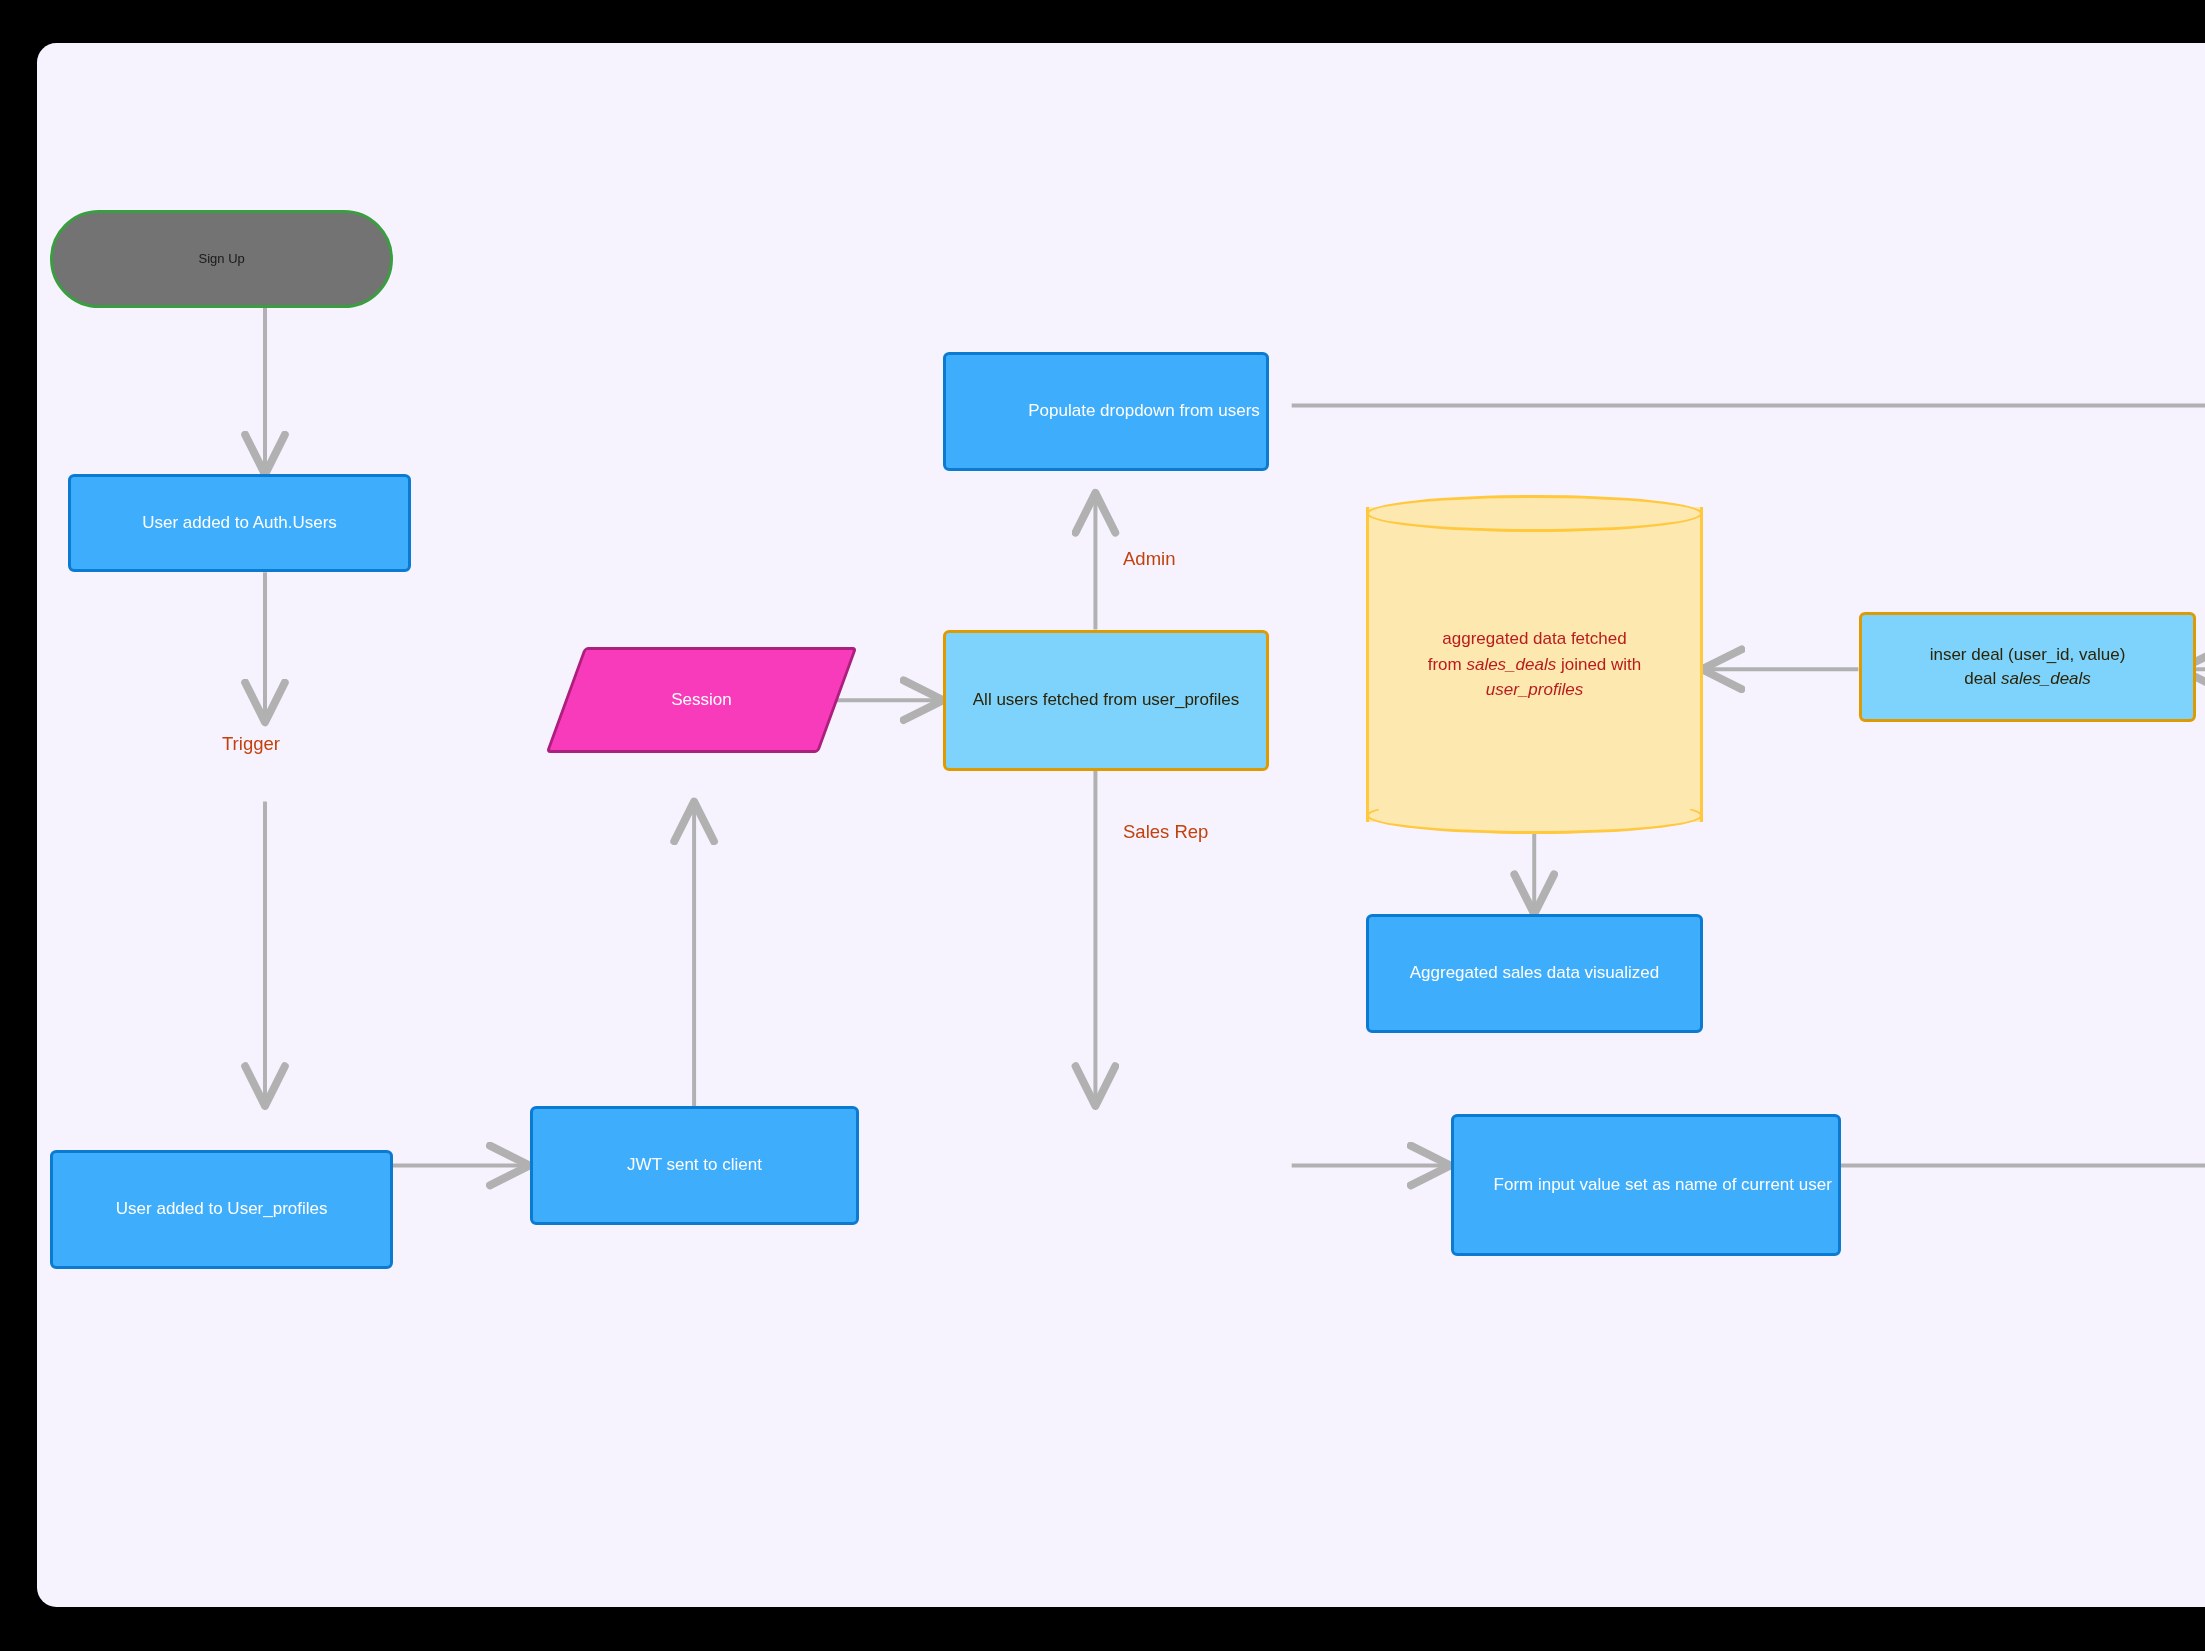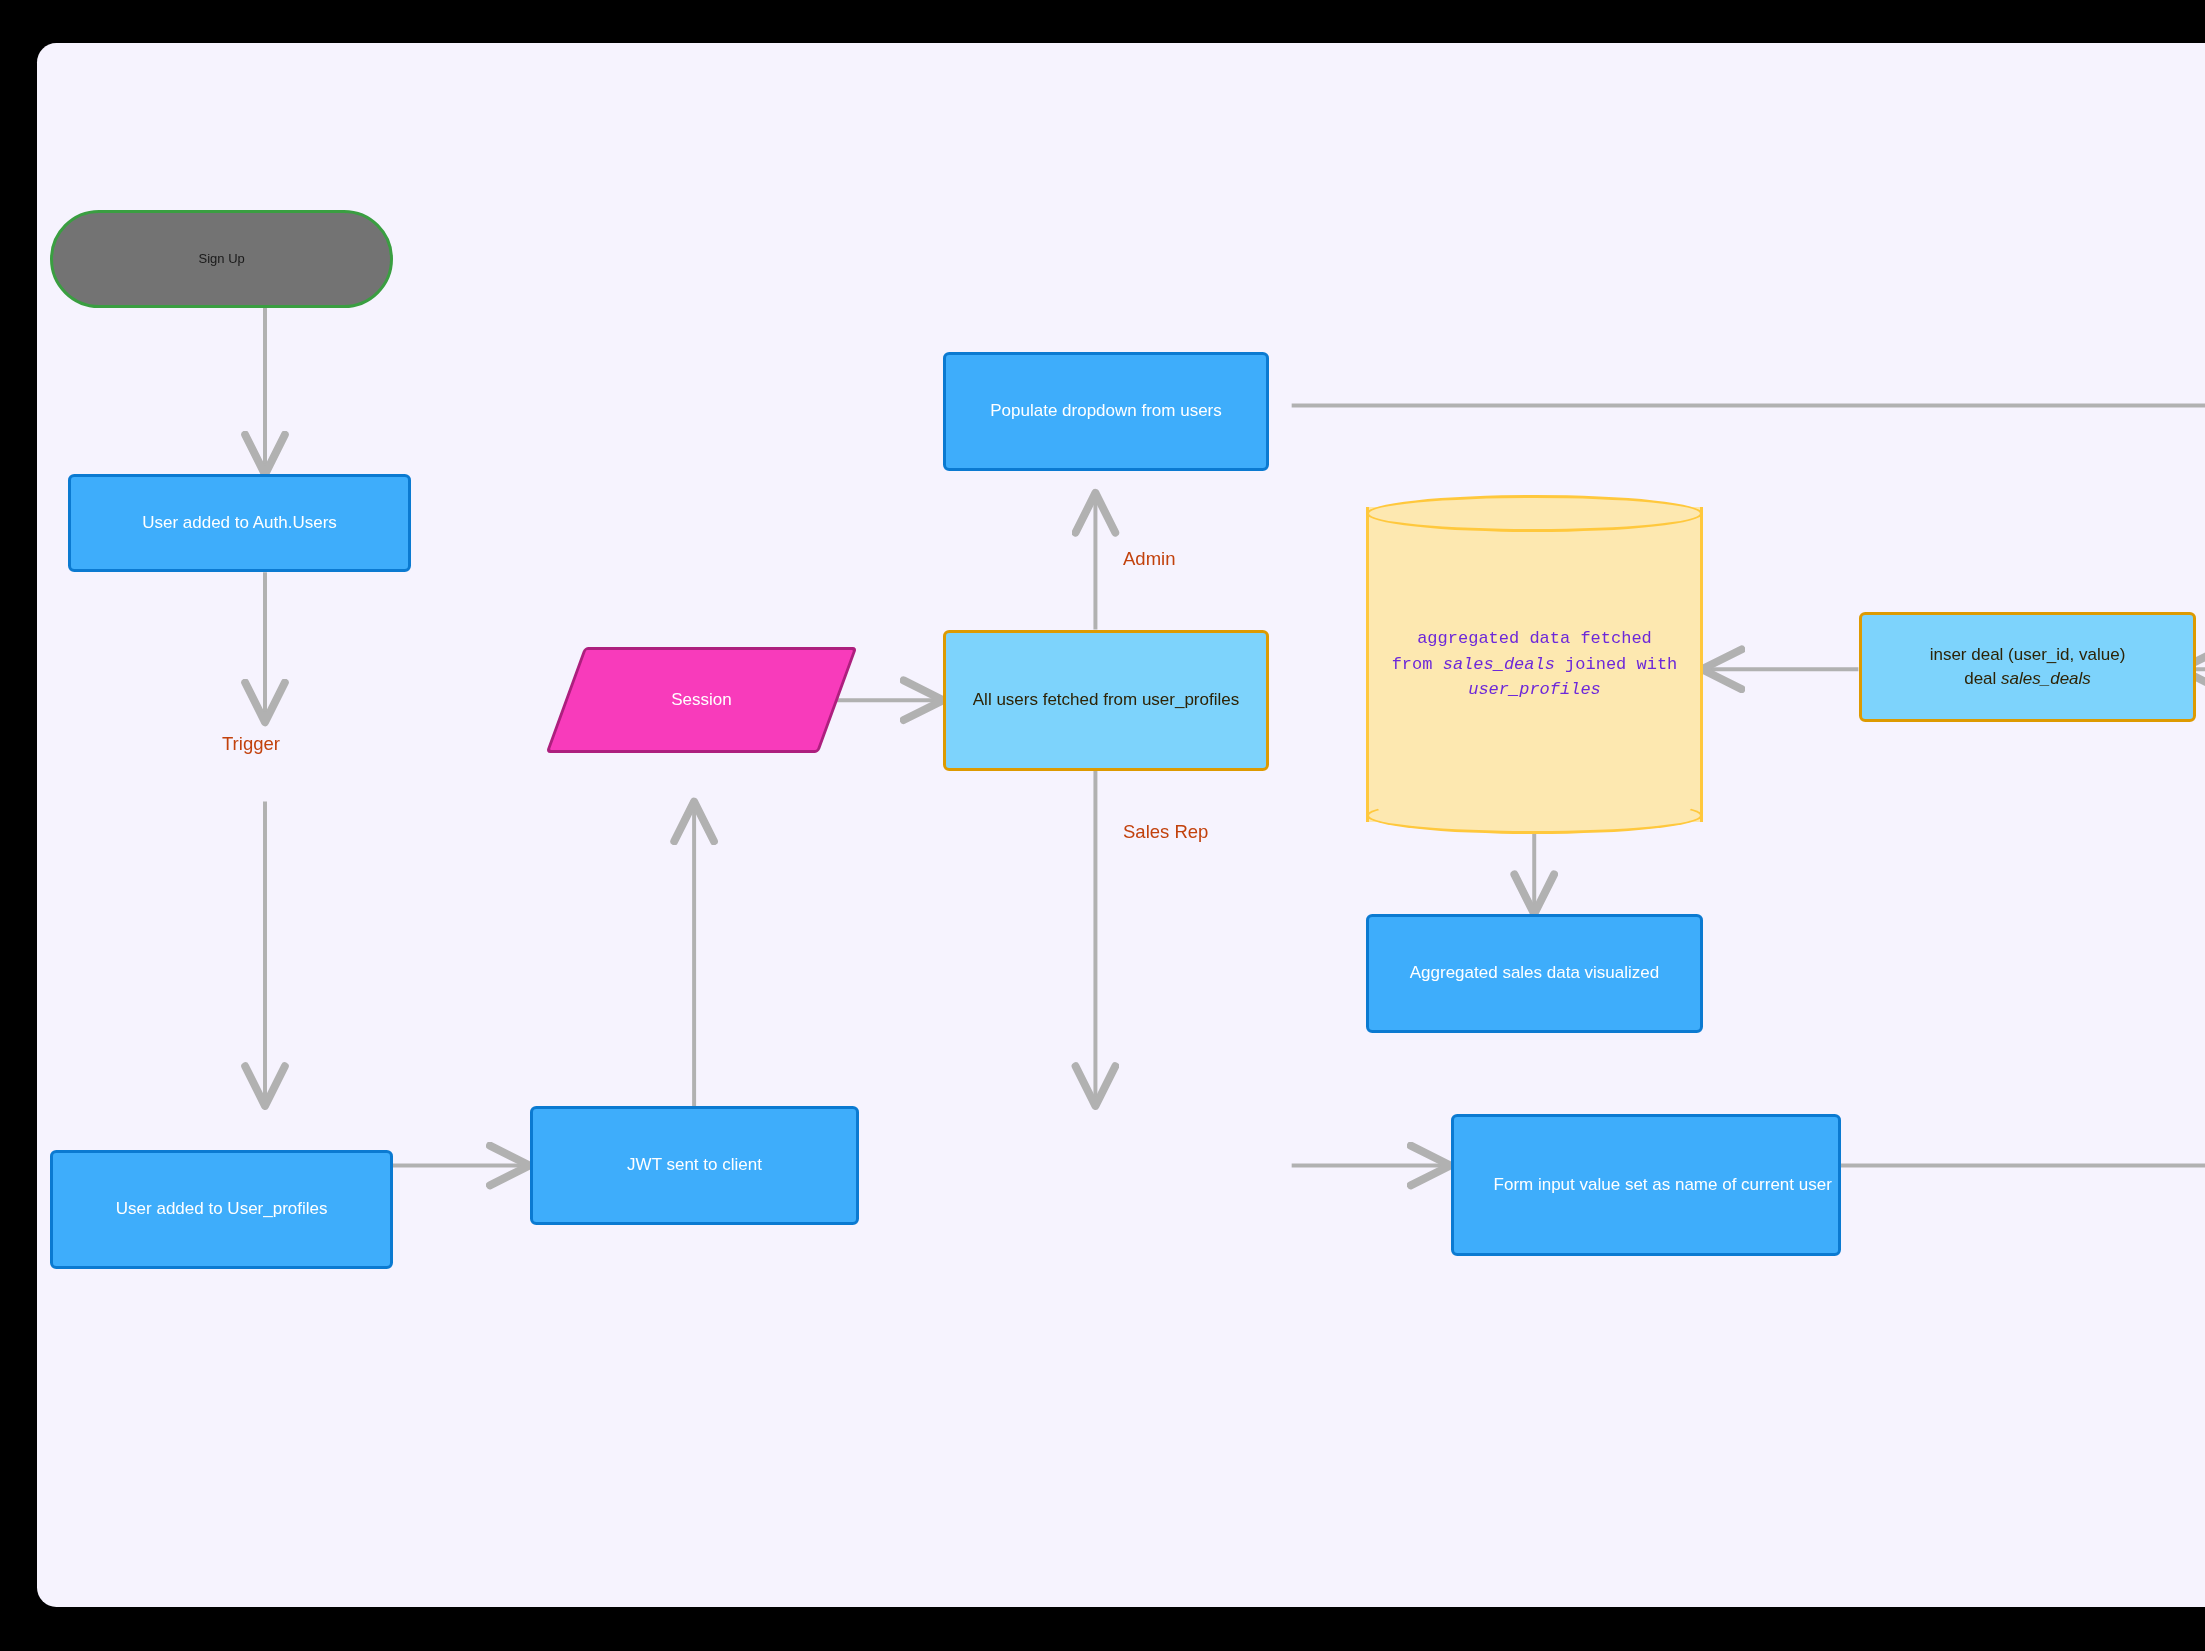--- a/index.html
+++ b/index.html
@@ -90,24 +90,24 @@
     box-sizing:border-box;
     border:3.1px solid #ffc83d;
     border-radius:50%;
     background:#fde8b0;
   }
   .n-db .cap-top{top:0;}
   .n-db .cap-bot{bottom:0;background:#fde8b0;border-top-color:transparent;}
   .n-db .lbl{
     position:absolute;inset:0;
     display:flex;align-items:center;justify-content:center;
-    color:#6d28d9;font-size:17px;line-height:1.5;
+    color:#b91c1c;font-size:17px;line-height:1.5;
     text-align:center;
     z-index:3;
-    padding:0 11.5px;box-sizing:border-box;font-family:Liberation Mono, monospace;
+    padding:0 11.5px;box-sizing:border-box;
   }
   .n-db .lbl i{font-style:italic;}
 
   .edge-label{
     position:absolute;
     color:#c2410c;
     font-size:18.5px;
     white-space:nowrap;
     z-index:6;
   }
@@ -184,21 +184,21 @@
     </div>
 
     <div class="node n-data" style="left:906px;top:587px;width:326px;height:141px;">
       <span class="txt">All users fetched from user_profiles</span>
     </div>
 
     <div class="edge-label" style="left:1086px;top:505px;">Admin</div>
 
     <div class="edge-label" style="left:1086px;top:778px;">Sales Rep</div>
 
-    <div class="node n-process" style="left:906px;top:309px;width:326px;height:119px;">
+    <div class="node n-process" style="left:906px;top:309px;width:326px;height:119px;text-align:right;">
       <span class="txt">Populate dropdown from users</span>
     </div>
 
 
     <div class="node n-process" style="left:1414px;top:1071px;width:390px;height:142px;text-align:right;">
       <span class="txt">Form input value set as name of current user</span>
     </div>
 
     <div class="n-db" style="left:1329px;top:452px;width:337px;height:339px;">
       <div class="body"></div>

